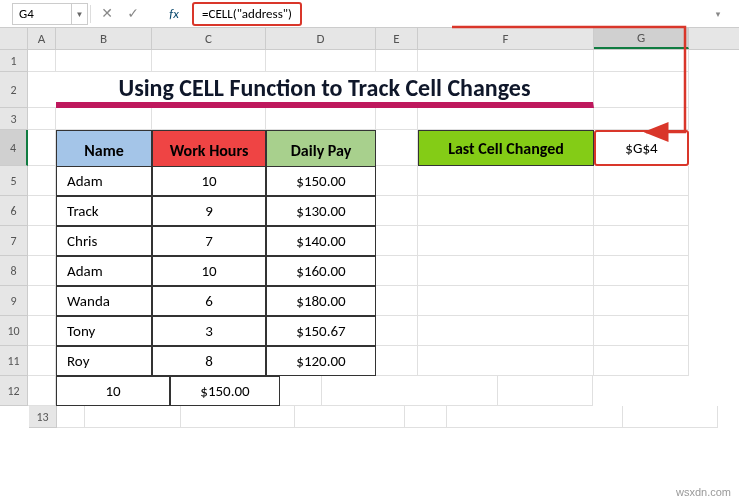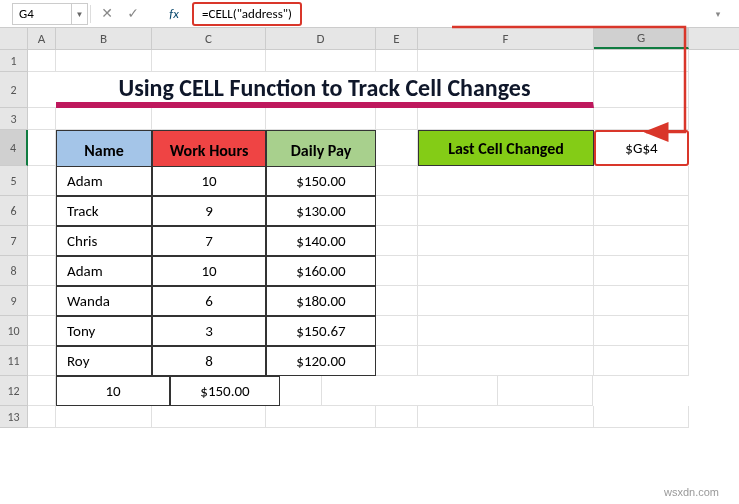--- a/index.html
+++ b/index.html
@@ -22,42 +22,42 @@
     .col-A { width: 28px; }
     .col-B { width: 96px; }
     .col-C { width: 114px; }
     .col-D { width: 110px; }
     .col-E { width: 42px; }
     .col-F { width: 176px; }
     .col-G { width: 95px; }
     .col-G.selected { background: #d0d0d0; border-bottom: 2px solid #107c41; }
     .row { display: flex; height: 30px; }
     .row.r1 { height: 22px; }
-    .row.r13 { height: 22px; }
+    .row.r13 { height: 22px; padding-left: 29px; }
     .row-h { width: 28px; border-right: 1px solid #ccc; border-bottom: 1px solid #ccc; display: flex; align-items: center; justify-content: center; color: #555; font-size: 12px; background: #e6e6e6; }
     .row-h.selected { background: #d0d0d0; border-right: 2px solid #107c41; }
     .cell { border-right: 1px solid #e0e0e0; border-bottom: 1px solid #e0e0e0; display: flex; align-items: center; padding: 0 6px; font-size: 15px; }
     
     .title-row { height: 36px; }
     .title-cell { font-weight: bold; font-size: 24px; color: #0f172a; justify-content: center; border-bottom: 6px solid #be185d; }
     
     .th { font-weight: bold; justify-content: center; border: 1.5px solid #333 !important; font-size: 16px; height: 40px; }
     .th.name { background: #a4c5e8; }
     .th.hours { background: #ef4444; }
     .th.pay { background: #a8d08d; }
     
     .td { border: 1px solid #333 !important; justify-content: center; background: #fff; }
     .td.name-c { justify-content: flex-start; padding-left: 10px; }
     
     .last-changed-label { background: #84cc16; font-weight: bold; justify-content: center; border: 1.5px solid #333 !important; height: 36px; font-size: 16px; }
     .result-cell { border: 2.5px solid #d9362a !important; border-radius: 3px; justify-content: center; font-size: 15px; position: relative; height: 36px; }
     
     .arrow-svg { position: absolute; top: 24px; left: 450px; width: 290px; height: 138px; pointer-events: none; z-index: 10; }
     
-    .watermark { position: absolute; bottom: 6px; right: 20px; font-size: 11px; color: #999; font-family: Arial; }
+    .watermark { position: absolute; bottom: 6px; right: 8px; font-size: 11px; color: #999; font-family: Arial; }
   </style>
 </head>
 <body>
 
 <div class="formula-bar">
   <div class="name-box">G4</div>
   <div class="name-box-arrow">▼</div>
   <div class="fb-sep"></div>
   <div class="fb-btn">✕</div>
   <div class="fb-btn">✓</div>

